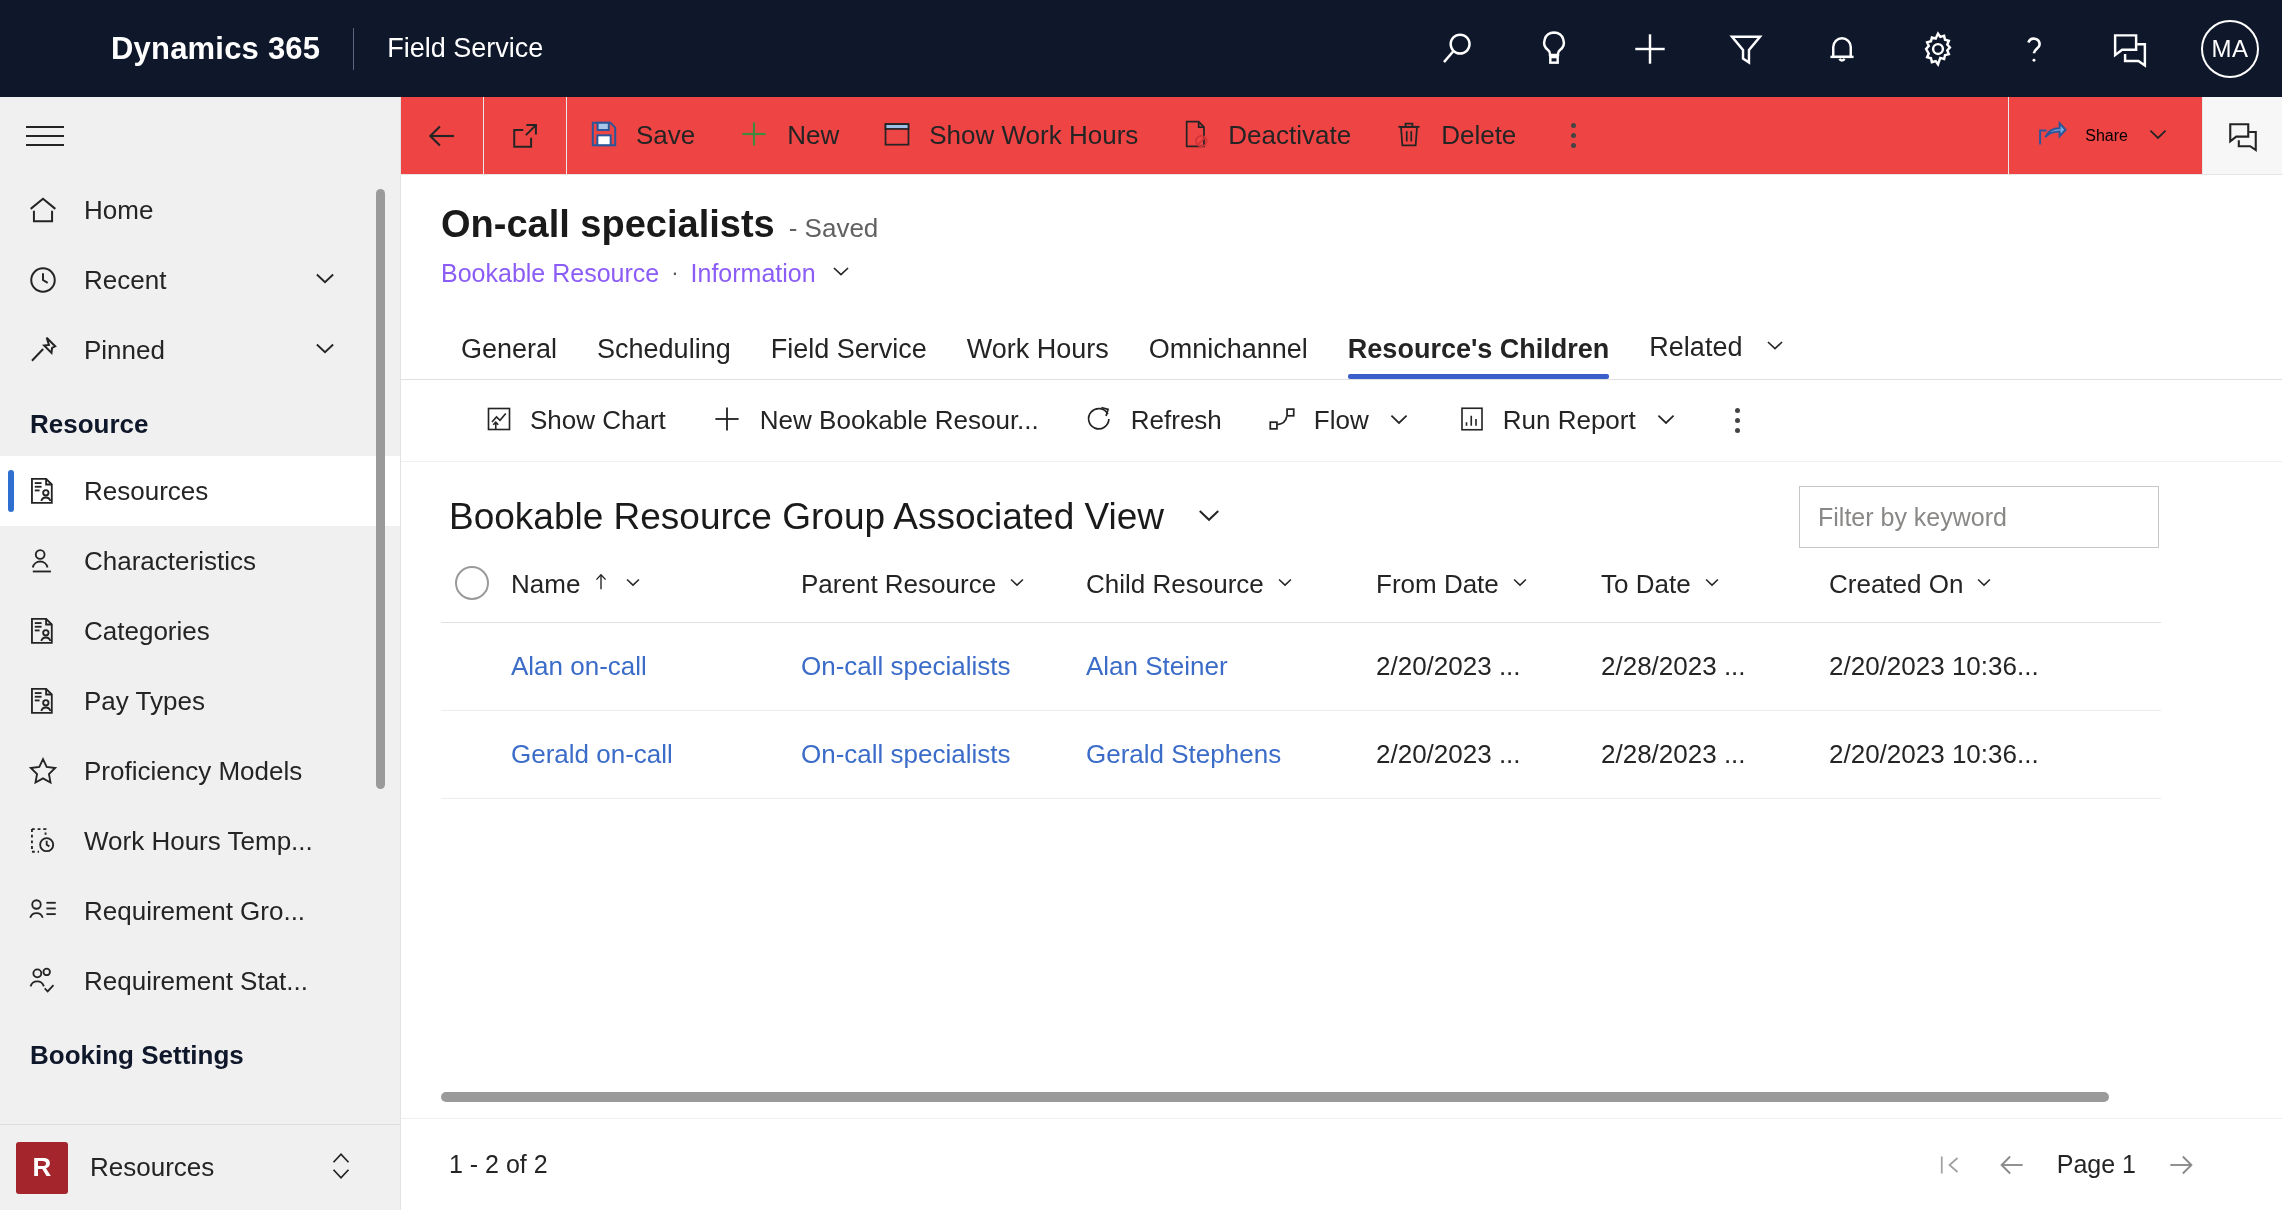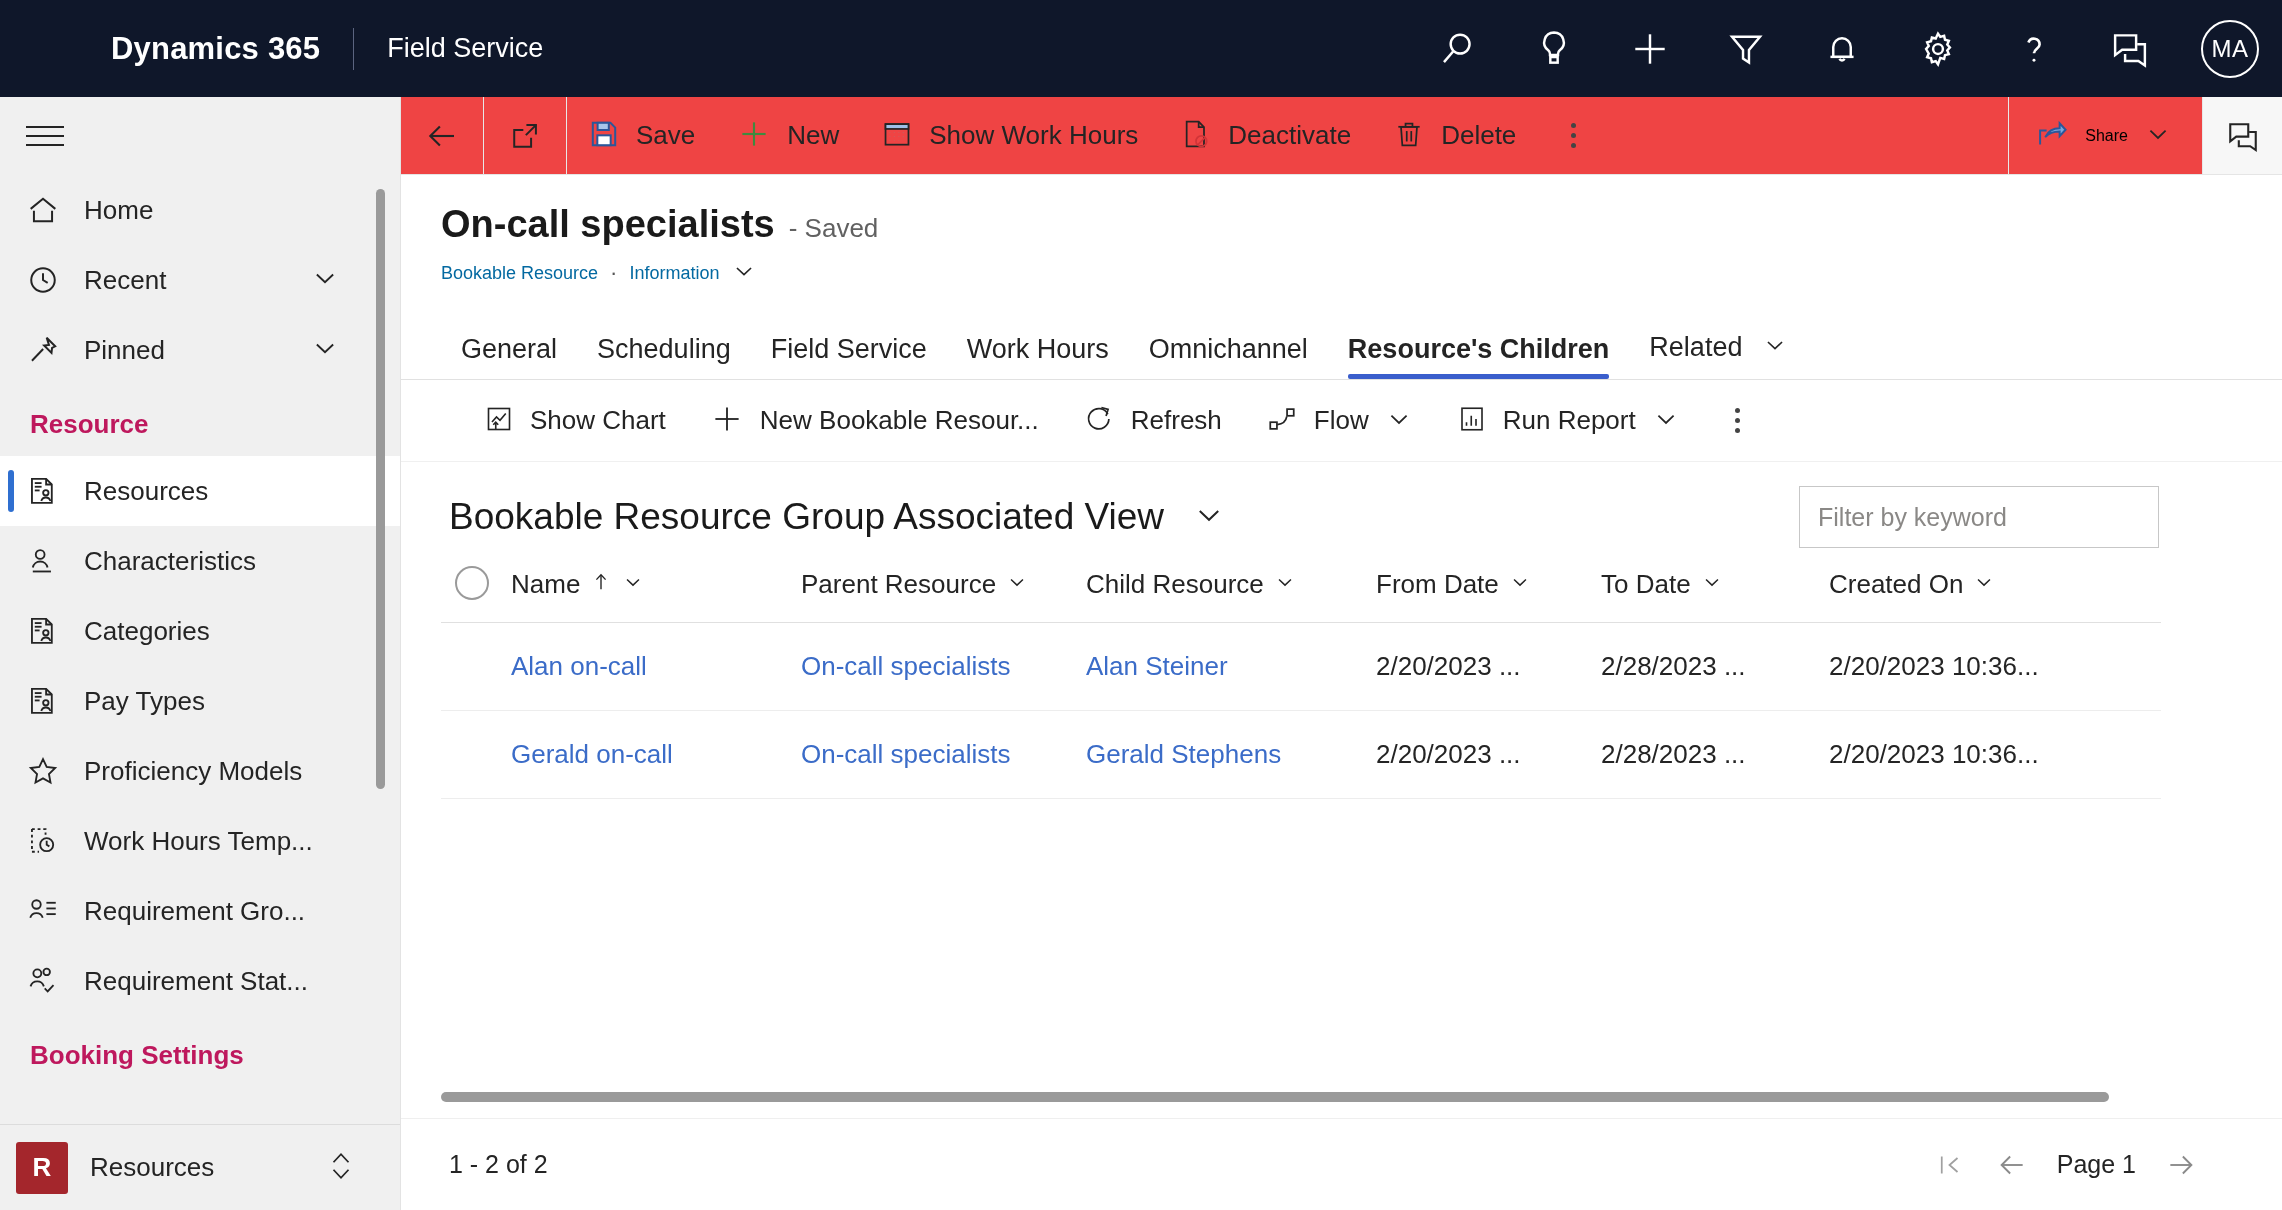--- a/index.html
+++ b/index.html
@@ -77,21 +77,21 @@
     font-size: 26px; color: #242424; white-space: nowrap;
     margin-left: 6px;
   }
   .nav-item .chev { margin-left: auto; margin-right: 60px; }
   .nav-item.selected { background: #ffffff; }
   .nav-item.selected::before {
     content: ""; position: absolute; left: 8px; top: 14px;
     width: 6px; height: 42px; background: #2f6fd0; border-radius: 3px;
   }
   .nav-group {
-    font-size: 26px; font-weight: bold; color: #be185d;
+    font-size: 26px; font-weight: bold; color: #0f172a;
     padding: 24px 0 16px 30px;
   }
   .nav-track {
     position: absolute; right: 15px; top: 14px;
     width: 9px; border-radius: 5px; background: #9a9a9a;
   }
   .side-footer {
     border-top: 1px solid #dcdcdc;
     height: 86px; display: flex; align-items: center;
     padding-left: 16px;
@@ -136,21 +136,21 @@
   }
   .dots-v { display: flex; flex-direction: column; gap: 5px; }
   .dots-v i { width: 5px; height: 5px; border-radius: 50%; background: #444; display: block; }
 
   
   .rec-head { padding: 28px 0 0 40px; }
   .rec-title-row { display: flex; align-items: baseline; }
   .rec-title { font-size: 38px; font-weight: 600; color: #1a1a1a; }
   .rec-saved { font-size: 26px; color: #616161; margin-left: 14px; }
   .rec-sub { display: flex; align-items: center; margin-top: 12px; }
-  .rec-sub .e { font-size: 18px; color: #0369a1; }
+  .rec-sub .e { font-size: 25px; color: #8b5cf6; }
   .rec-sub .dot { margin: 0 12px; color: #555; font-size: 22px; }
   .rec-sub .chev { margin-left: 12px; }
 
   
   .tabs {
     display: flex; align-items: flex-end; padding-left: 40px;
     border-bottom: 1px solid #e1e1e1; margin-top: 24px;
     height: 68px;
   }
   .tab {

